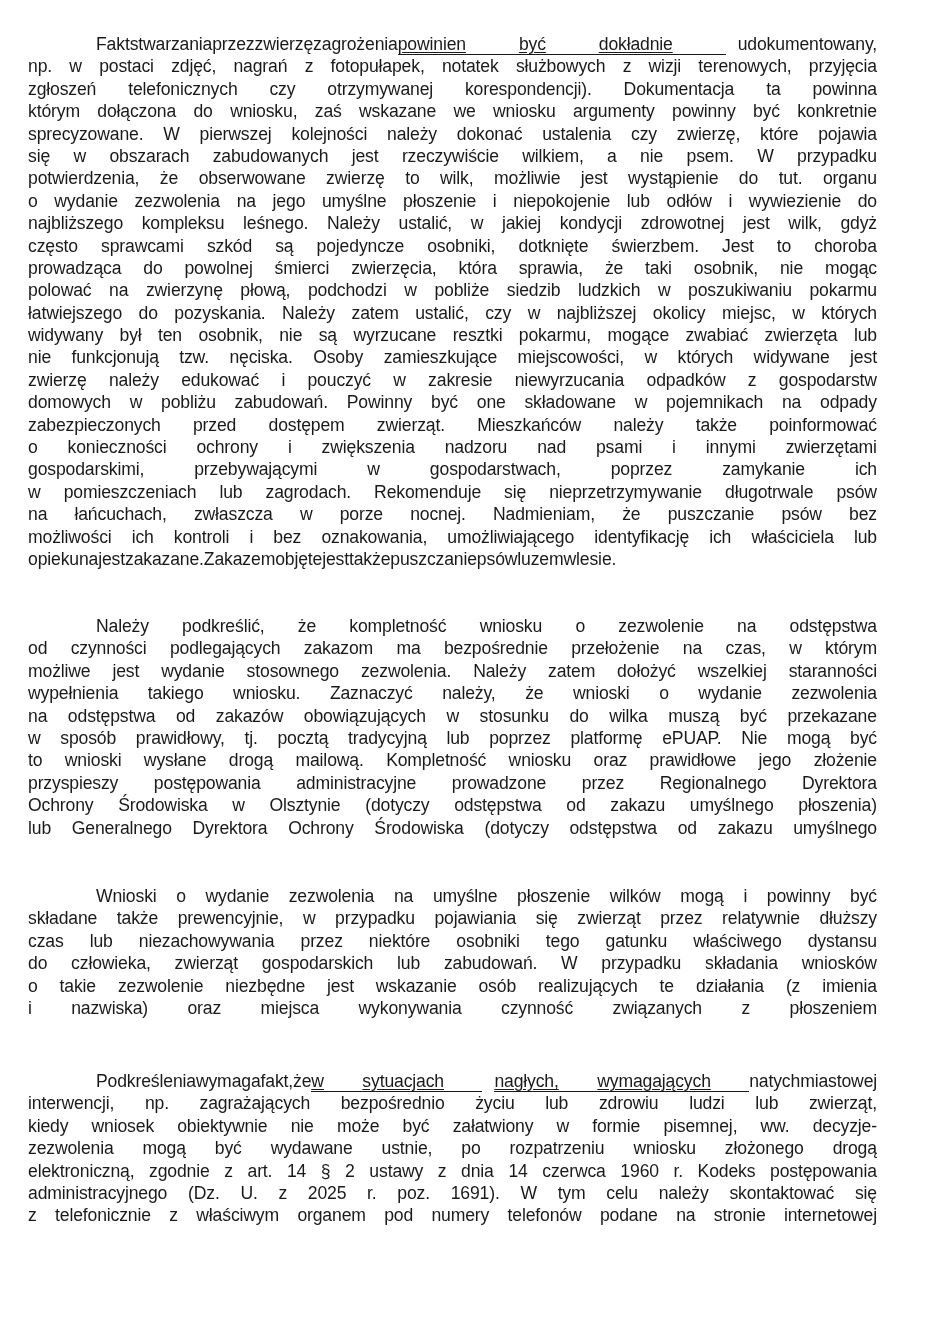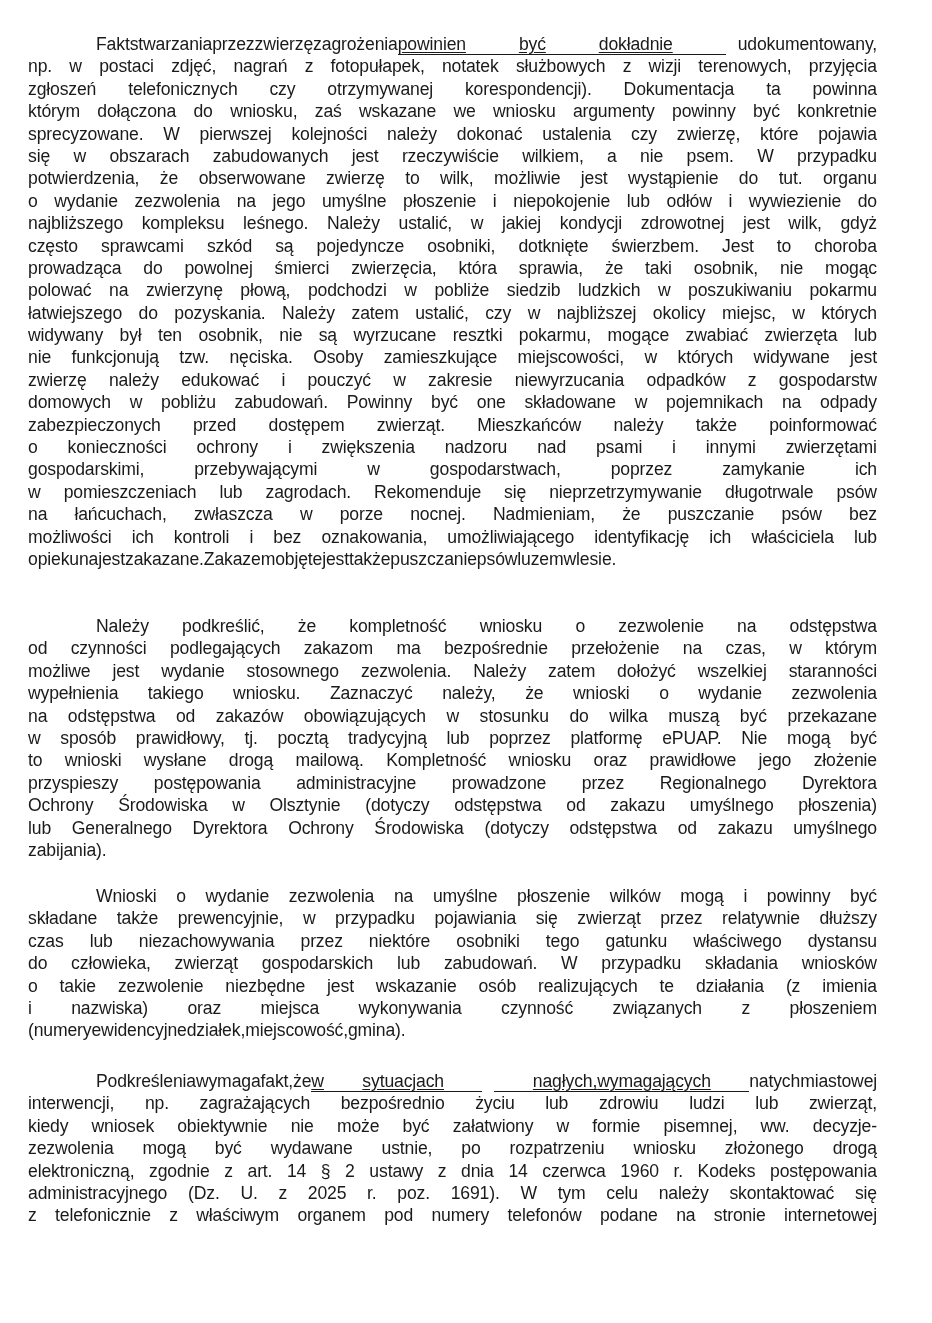--- a/index.html
+++ b/index.html
@@ -483,23 +483,20 @@
         <span class="w"><span>Generalnego</span></span>
         <span class="w"><span>Dyrektora</span></span>
         <span class="w"><span>Ochrony</span></span>
         <span class="w"><span>Środowiska</span></span>
         <span class="w"><span>(dotyczy</span></span>
         <span class="w"><span>odstępstwa</span></span>
         <span class="w"><span>od</span></span>
         <span class="w"><span>zakazu</span></span>
         <span class="w"><span>umyślnego</span></span>
       </div>
-      <div class="jline last">
-        <span class="w"><span>zabijania).</span></span>
-      </div>
     </div>
     <div class="para" style="position: absolute; left: 0px; width: 849px; top: 852px;">
       <div class="jline first">
         <span class="w"><span>Wnioski</span></span>
         <span class="w"><span>o</span></span>
         <span class="w"><span>wydanie</span></span>
         <span class="w"><span>zezwolenia</span></span>
         <span class="w"><span>na</span></span>
         <span class="w"><span>umyślne</span></span>
         <span class="w"><span>płoszenie</span></span>
@@ -563,38 +560,31 @@
       <div class="jline">
         <span class="w"><span>i</span></span>
         <span class="w"><span>nazwiska)</span></span>
         <span class="w"><span>oraz</span></span>
         <span class="w"><span>miejsca</span></span>
         <span class="w"><span>wykonywania</span></span>
         <span class="w"><span>czynność</span></span>
         <span class="w"><span>związanych</span></span>
         <span class="w"><span>z</span></span>
         <span class="w"><span>płoszeniem</span></span>
-      </div>
-      <div class="jline last">
-        <span class="w"><span>(numery</span></span>
-        <span class="w"><span>ewidencyjne</span></span>
-        <span class="w"><span>działek,</span></span>
-        <span class="w"><span>miejscowość,</span></span>
-        <span class="w"><span>gmina).</span></span>
       </div>
     </div>
     <div class="para" style="position: absolute; left: 0px; width: 849px; top: 1037px;">
       <div class="jline first">
         <span class="w"><span>Podkreślenia</span></span>
         <span class="w"><span>wymaga</span></span>
         <span class="w"><span>fakt,</span></span>
         <span class="w"><span>że</span></span>
         <span class="w" style="text-decoration: underline; text-underline-offset: 2px; flex-grow: 1; margin-right: 0px; box-shadow: rgb(26, 26, 26) 0px -2px 0px -1px inset;"><span class="u">w</span></span>
         <span class="w" style="text-decoration: underline; text-underline-offset: 2px; flex-grow: 1; margin-right: 12px; box-shadow: rgb(26, 26, 26) 0px -2px 0px -1px inset;"><span class="u">sytuacjach</span></span>
-        <span class="w" style="text-decoration: underline; text-underline-offset: 2px; flex-grow: 1; margin-right: 0px; box-shadow: rgb(26, 26, 26) 0px -2px 0px -1px inset; text-align: right;"><span class="u">nagłych,</span></span>
+        <span class="w" style="text-decoration: underline; text-underline-offset: 2px; flex-grow: 1; margin-right: 0px; box-shadow: rgb(26, 26, 26) 0px -2px 0px -1px inset;"><span class="u">nagłych,</span></span>
         <span class="w" style="text-decoration: underline; text-underline-offset: 2px; flex-grow: 1; margin-right: 0px; box-shadow: rgb(26, 26, 26) 0px -2px 0px -1px inset;"><span class="u">wymagających</span></span>
         <span class="w"><span class="u">natychmiastowej</span></span>
       </div>
       <div class="jline">
         <span class="w"><span class="u">interwencji</span><span>,</span></span>
         <span class="w"><span>np.</span></span>
         <span class="w"><span>zagrażających</span></span>
         <span class="w"><span>bezpośrednio</span></span>
         <span class="w"><span>życiu</span></span>
         <span class="w"><span>lub</span></span>

